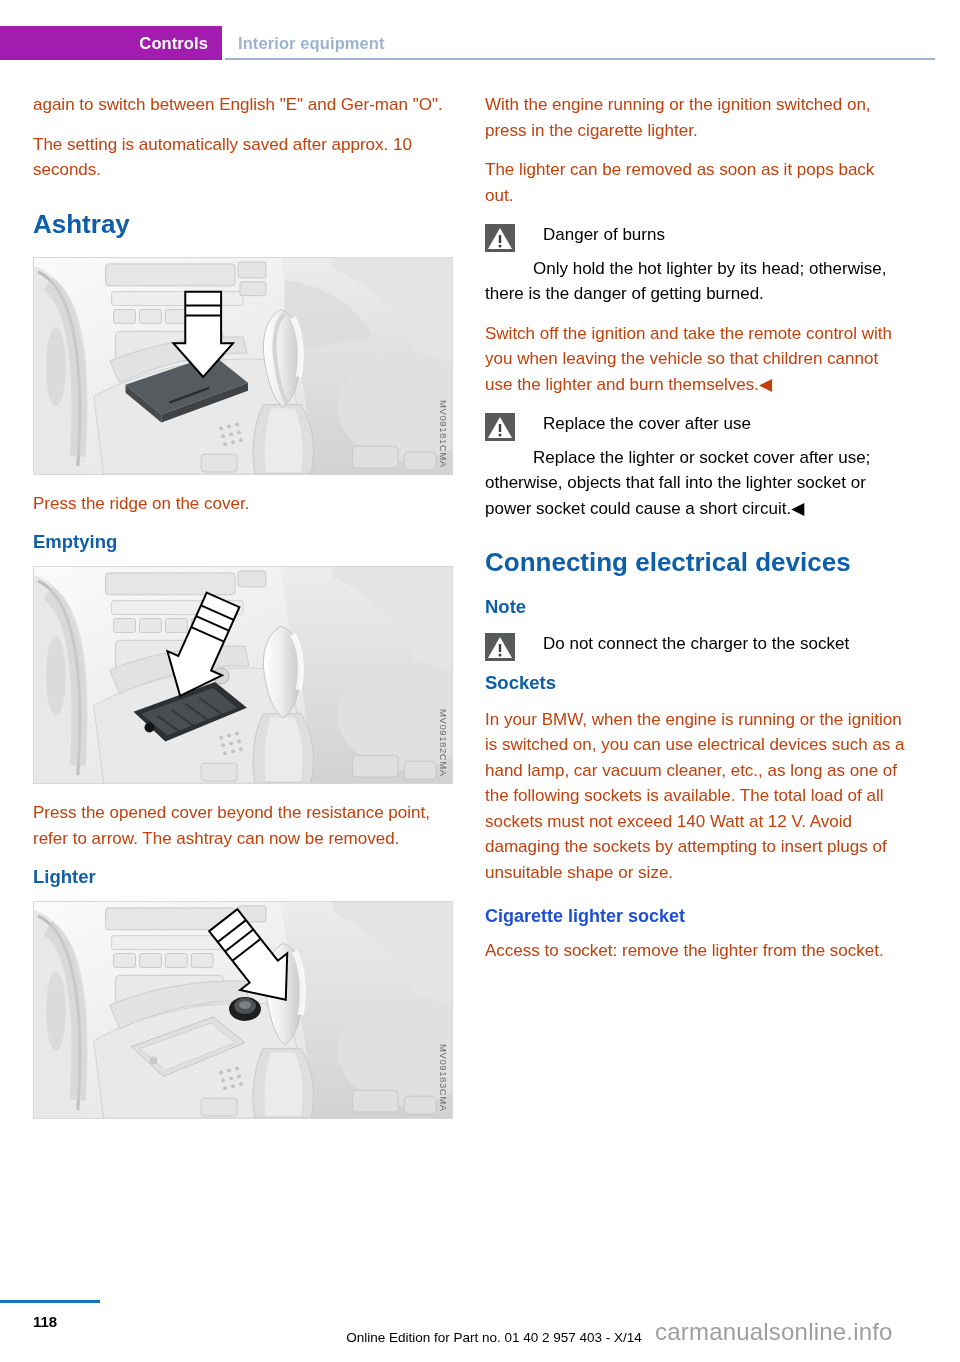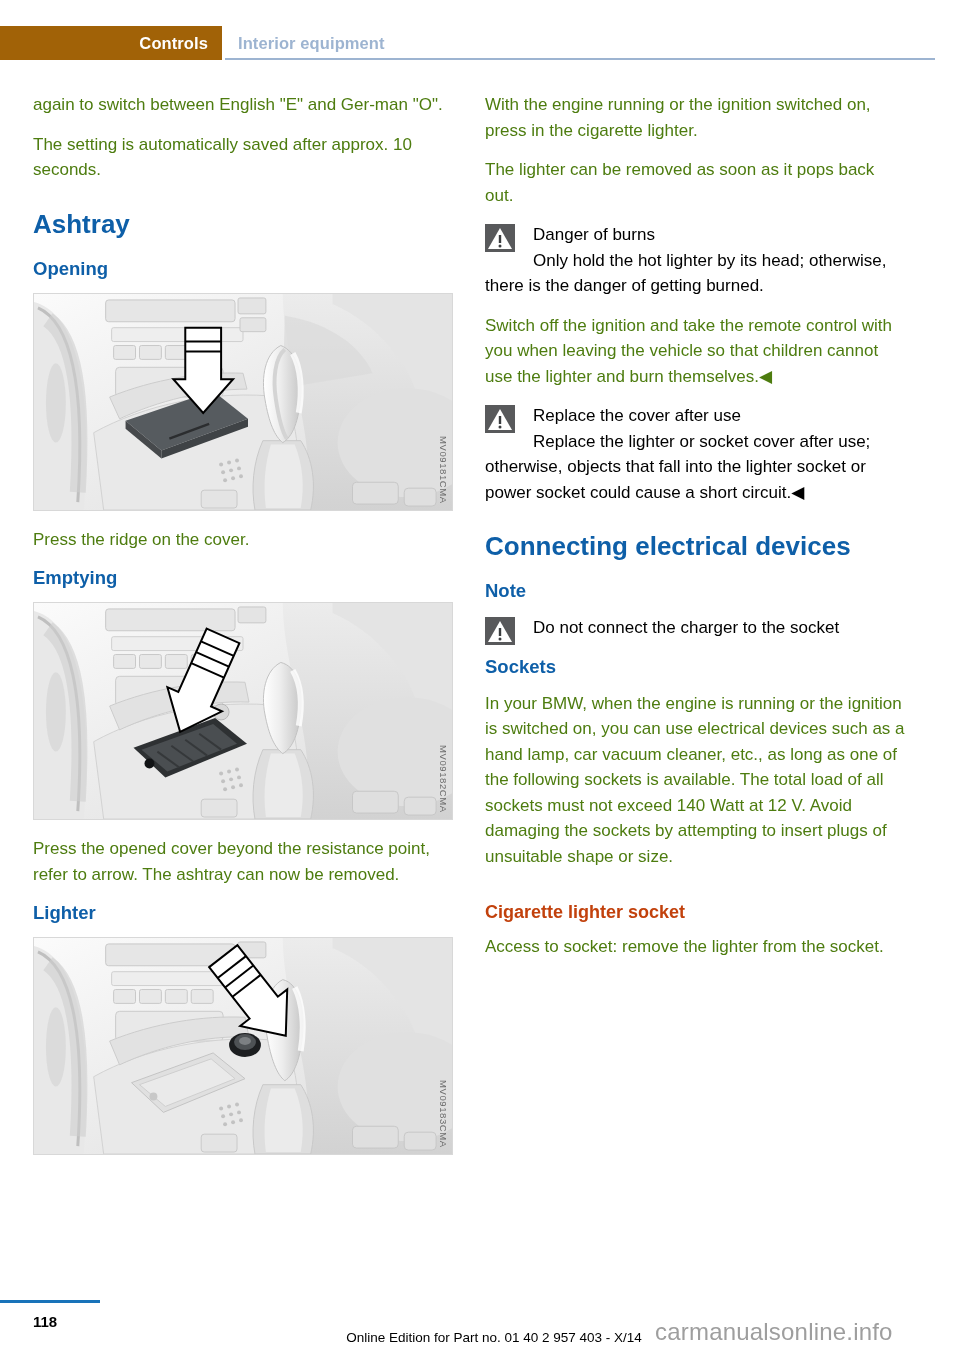--- a/index.html
+++ b/index.html
@@ -9,21 +9,21 @@
     font-family:"Liberation Sans", sans-serif;
     color:#000000;
     overflow:hidden;
   }
   .page { position:relative; width:960px; height:1362px; }
 
   
   .header { position:absolute; left:0; top:26px; width:960px; height:34px; }
   .header-tab {
     position:absolute; left:0; top:0; width:222px; height:34px;
-    background:#a16207;
+    background:#a21caf;
     display:flex; align-items:center; justify-content:flex-end;
     padding-right:14px;
   }
   .header-tab-label {
     color:#ffffff; font-size:16.5px; font-weight:bold; letter-spacing:.1px;
   }
   .header-section {
     position:absolute; left:238px; top:0; height:34px;
     display:flex; align-items:center;
   }
@@ -34,35 +34,35 @@
     position:absolute; left:225px; top:58px; width:710px; height:2px;
     background:#9db4d1;
   }
 
   
   .col { position:absolute; top:92px; width:420px; }
   .col-left  { left:33px; }
   .col-right { left:485px; }
 
   p.body {
-    font-size:17px; line-height:25.5px; color:#4d7c0f; margin-bottom:14px;
+    font-size:17px; line-height:25.5px; color:#c2410c; margin-bottom:14px;
     text-align:left;
   }
 
   h1.h-main {
     font-size:26px; font-weight:bold; color:#0e5fa8;
     line-height:30px; margin-top:26px; margin-bottom:18px;
   }
   h2.h-sub {
     font-size:18.5px; font-weight:bold; color:#0e5fa8;
     line-height:23px; margin-top:6px; margin-bottom:13px;
   }
   h3.h-sub3 {
-    font-size:18px; font-weight:bold; color:#c2410c;
-    line-height:23px; margin-top:32px; margin-bottom:10px;
+    font-size:18px; font-weight:bold; color:#1d4ed8;
+    line-height:23px; margin-top:20px; margin-bottom:10px;
   }
 
   
   .figure {
     position:relative; width:420px; height:218px;
     border:1px solid #d8d8d8; background:#f2f2f2;
     overflow:hidden; margin-bottom:16px;
   }
   .figure svg { display:block; width:100%; height:100%; }
   .fig-code {
@@ -75,24 +75,25 @@
   
   .warn { position:relative; margin-bottom:14px; }
   .warn-icon {
     position:absolute; left:0; top:2px;
     width:30px; height:28px; background:#58595b;
   }
   .warn-icon svg { display:block; }
   .warn-title {
     font-size:17px; line-height:25.5px; color:#000;
     padding-left:48px;
+    margin-left:10px;
   }
   .warn-body {
     font-size:17px; line-height:25.5px; color:#000;
-    text-indent:48px; margin-top:0;
+    text-indent:48px; margin-top:8px;
   }
 
   
   .footer-rule {
     position:absolute; left:0; top:1300px; width:100px; height:3px;
     background:#1873b9;
   }
   .page-num {
     position:absolute; left:33px; top:1313px;
     font-size:15px; font-weight:bold; color:#000;
@@ -123,21 +124,20 @@
   <div class="header-rule"></div>
 
   <div class="col col-left">
 
     <p class="body">again to switch between English "E" and Ger-man "O".</p>
 
     <p class="body">The setting is automatically saved after approx. 10 seconds.</p>
 
     <h1 class="h-main">Ashtray</h1>
 
-    <h2 class="h-sub">Opening</h2>
 
     <div class="figure">
       <svg viewBox="0 0 420 218" preserveAspectRatio="none">
         <defs>
           <linearGradient id="gA" x1="0" y1="0" x2="1" y2="1">
             <stop offset="0%" stop-color="#fbfbfb"></stop>
               <stop offset="100%" stop-color="#dcdcdc"></stop>
           </linearGradient>
           <linearGradient id="gKnob" x1="0" y1="0" x2="1" y2="0">
             <stop offset="0%" stop-color="#ffffff"></stop>

